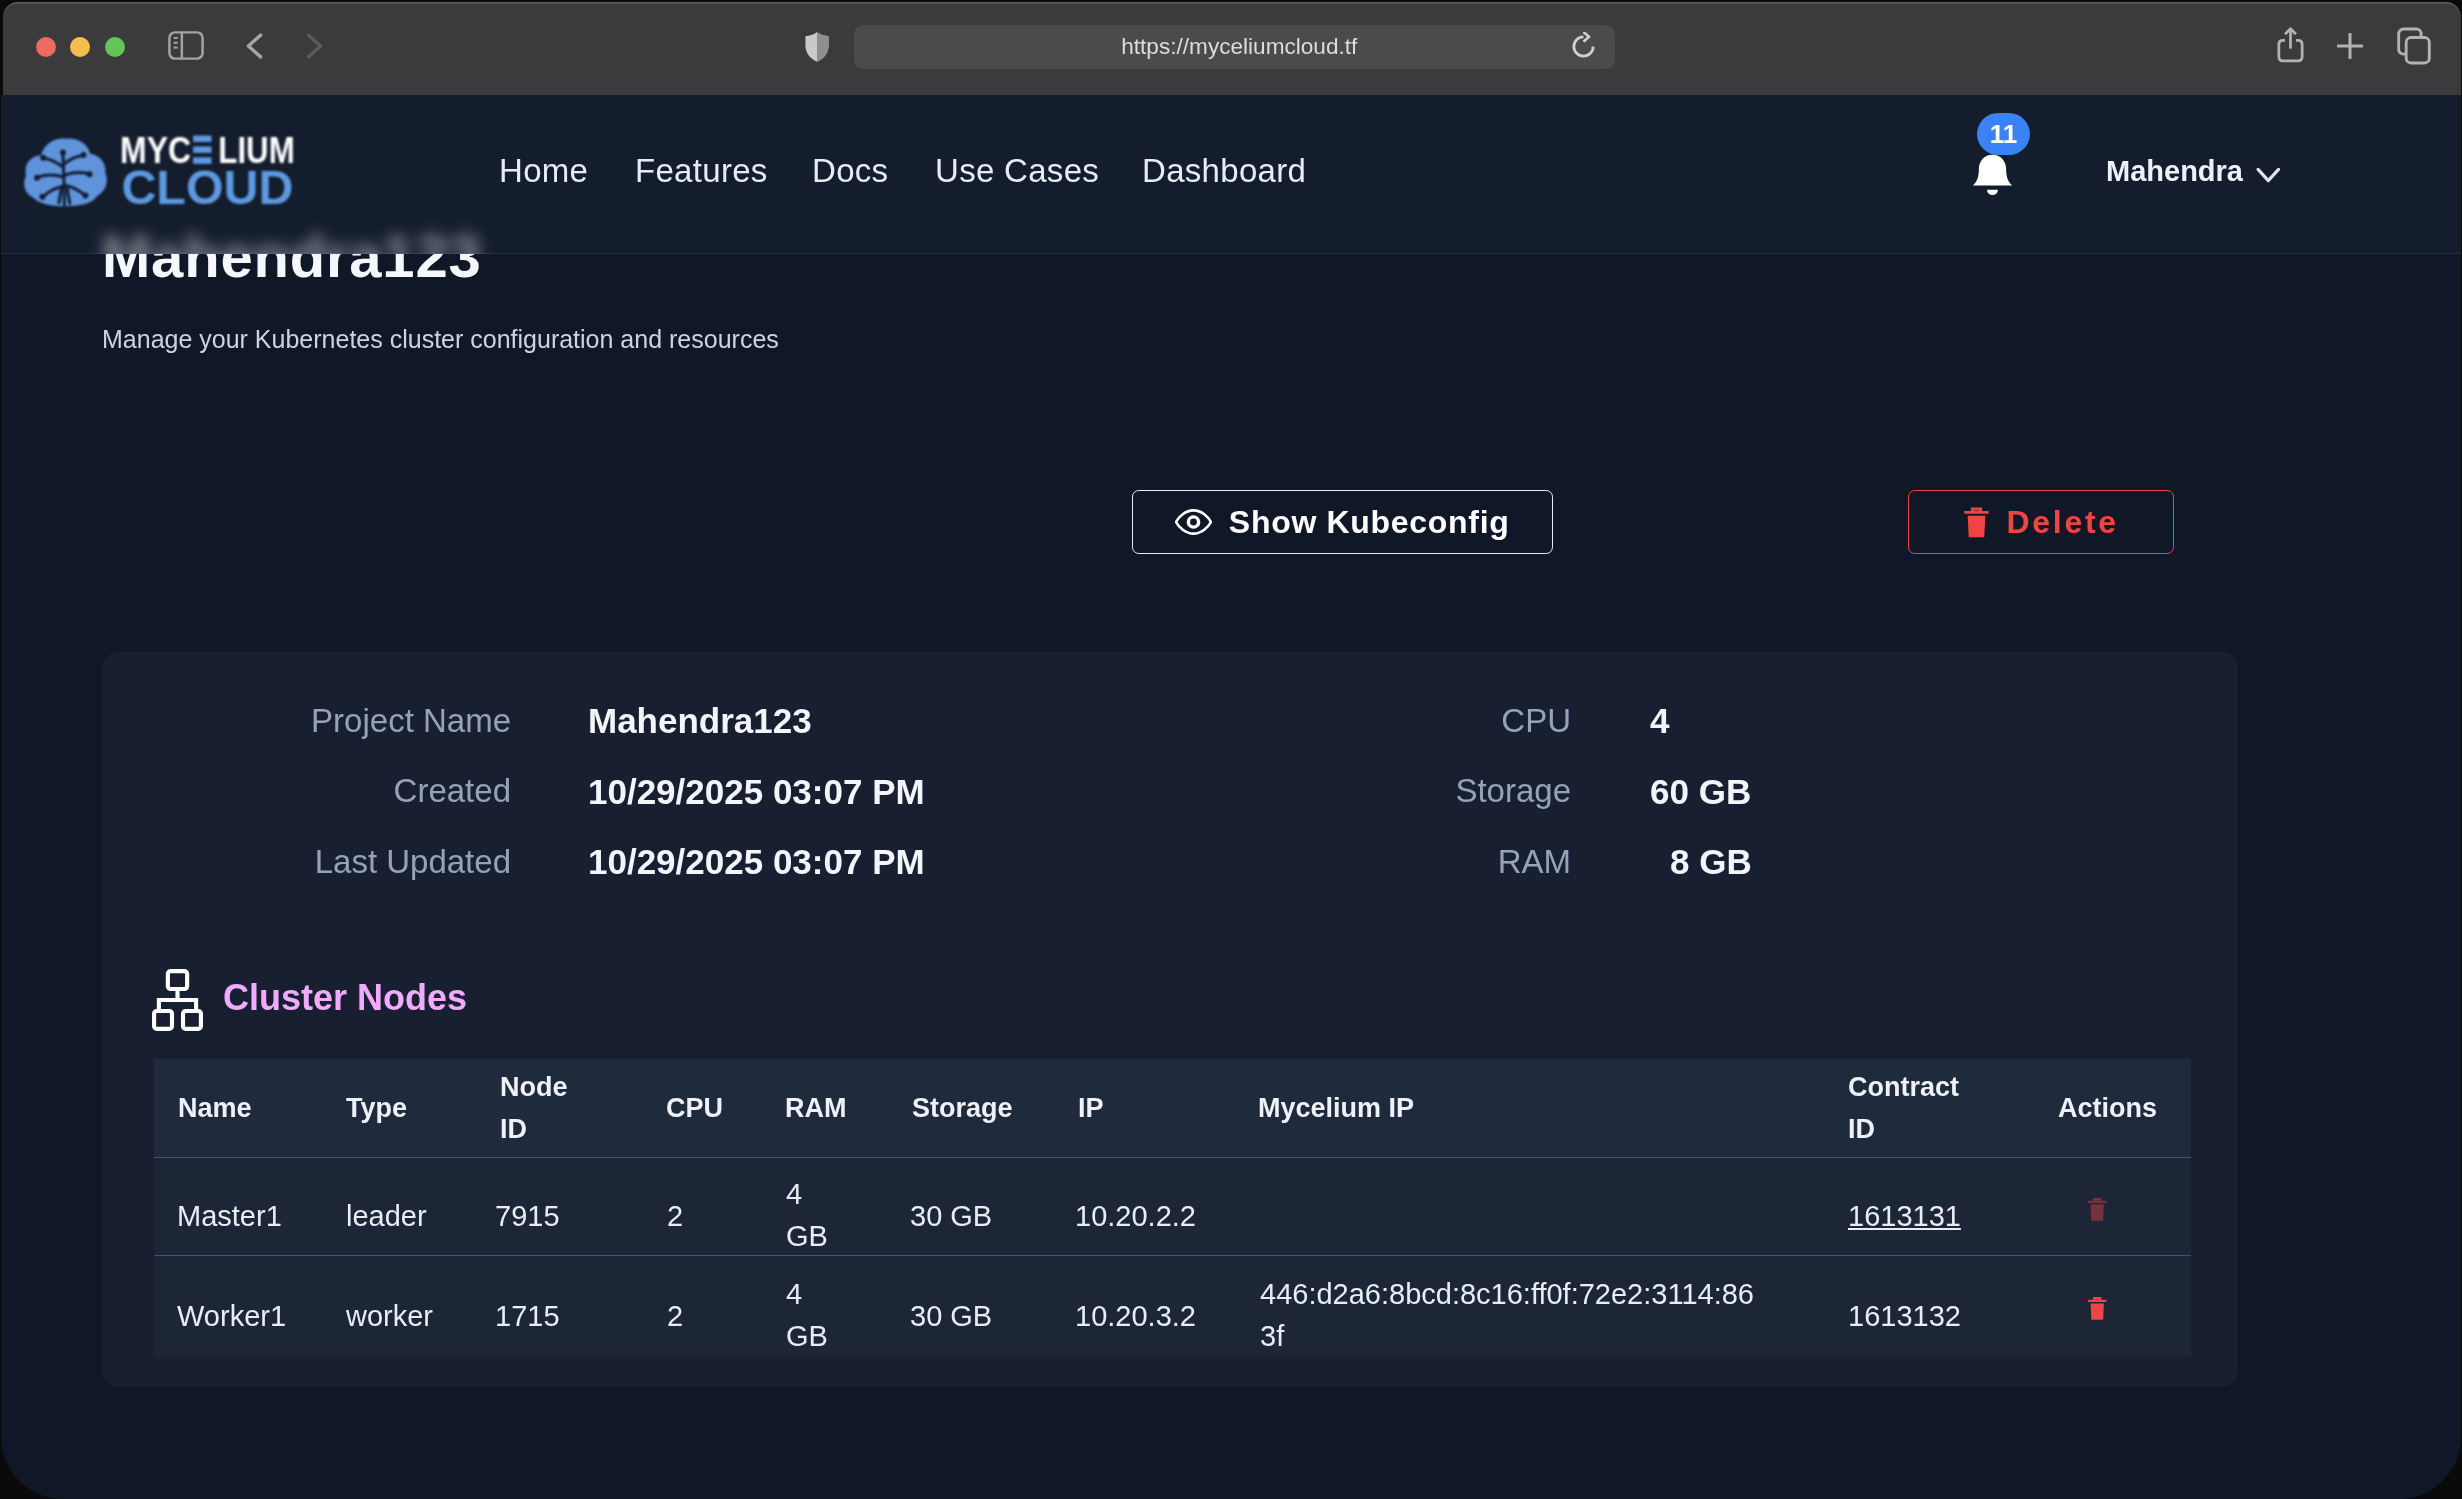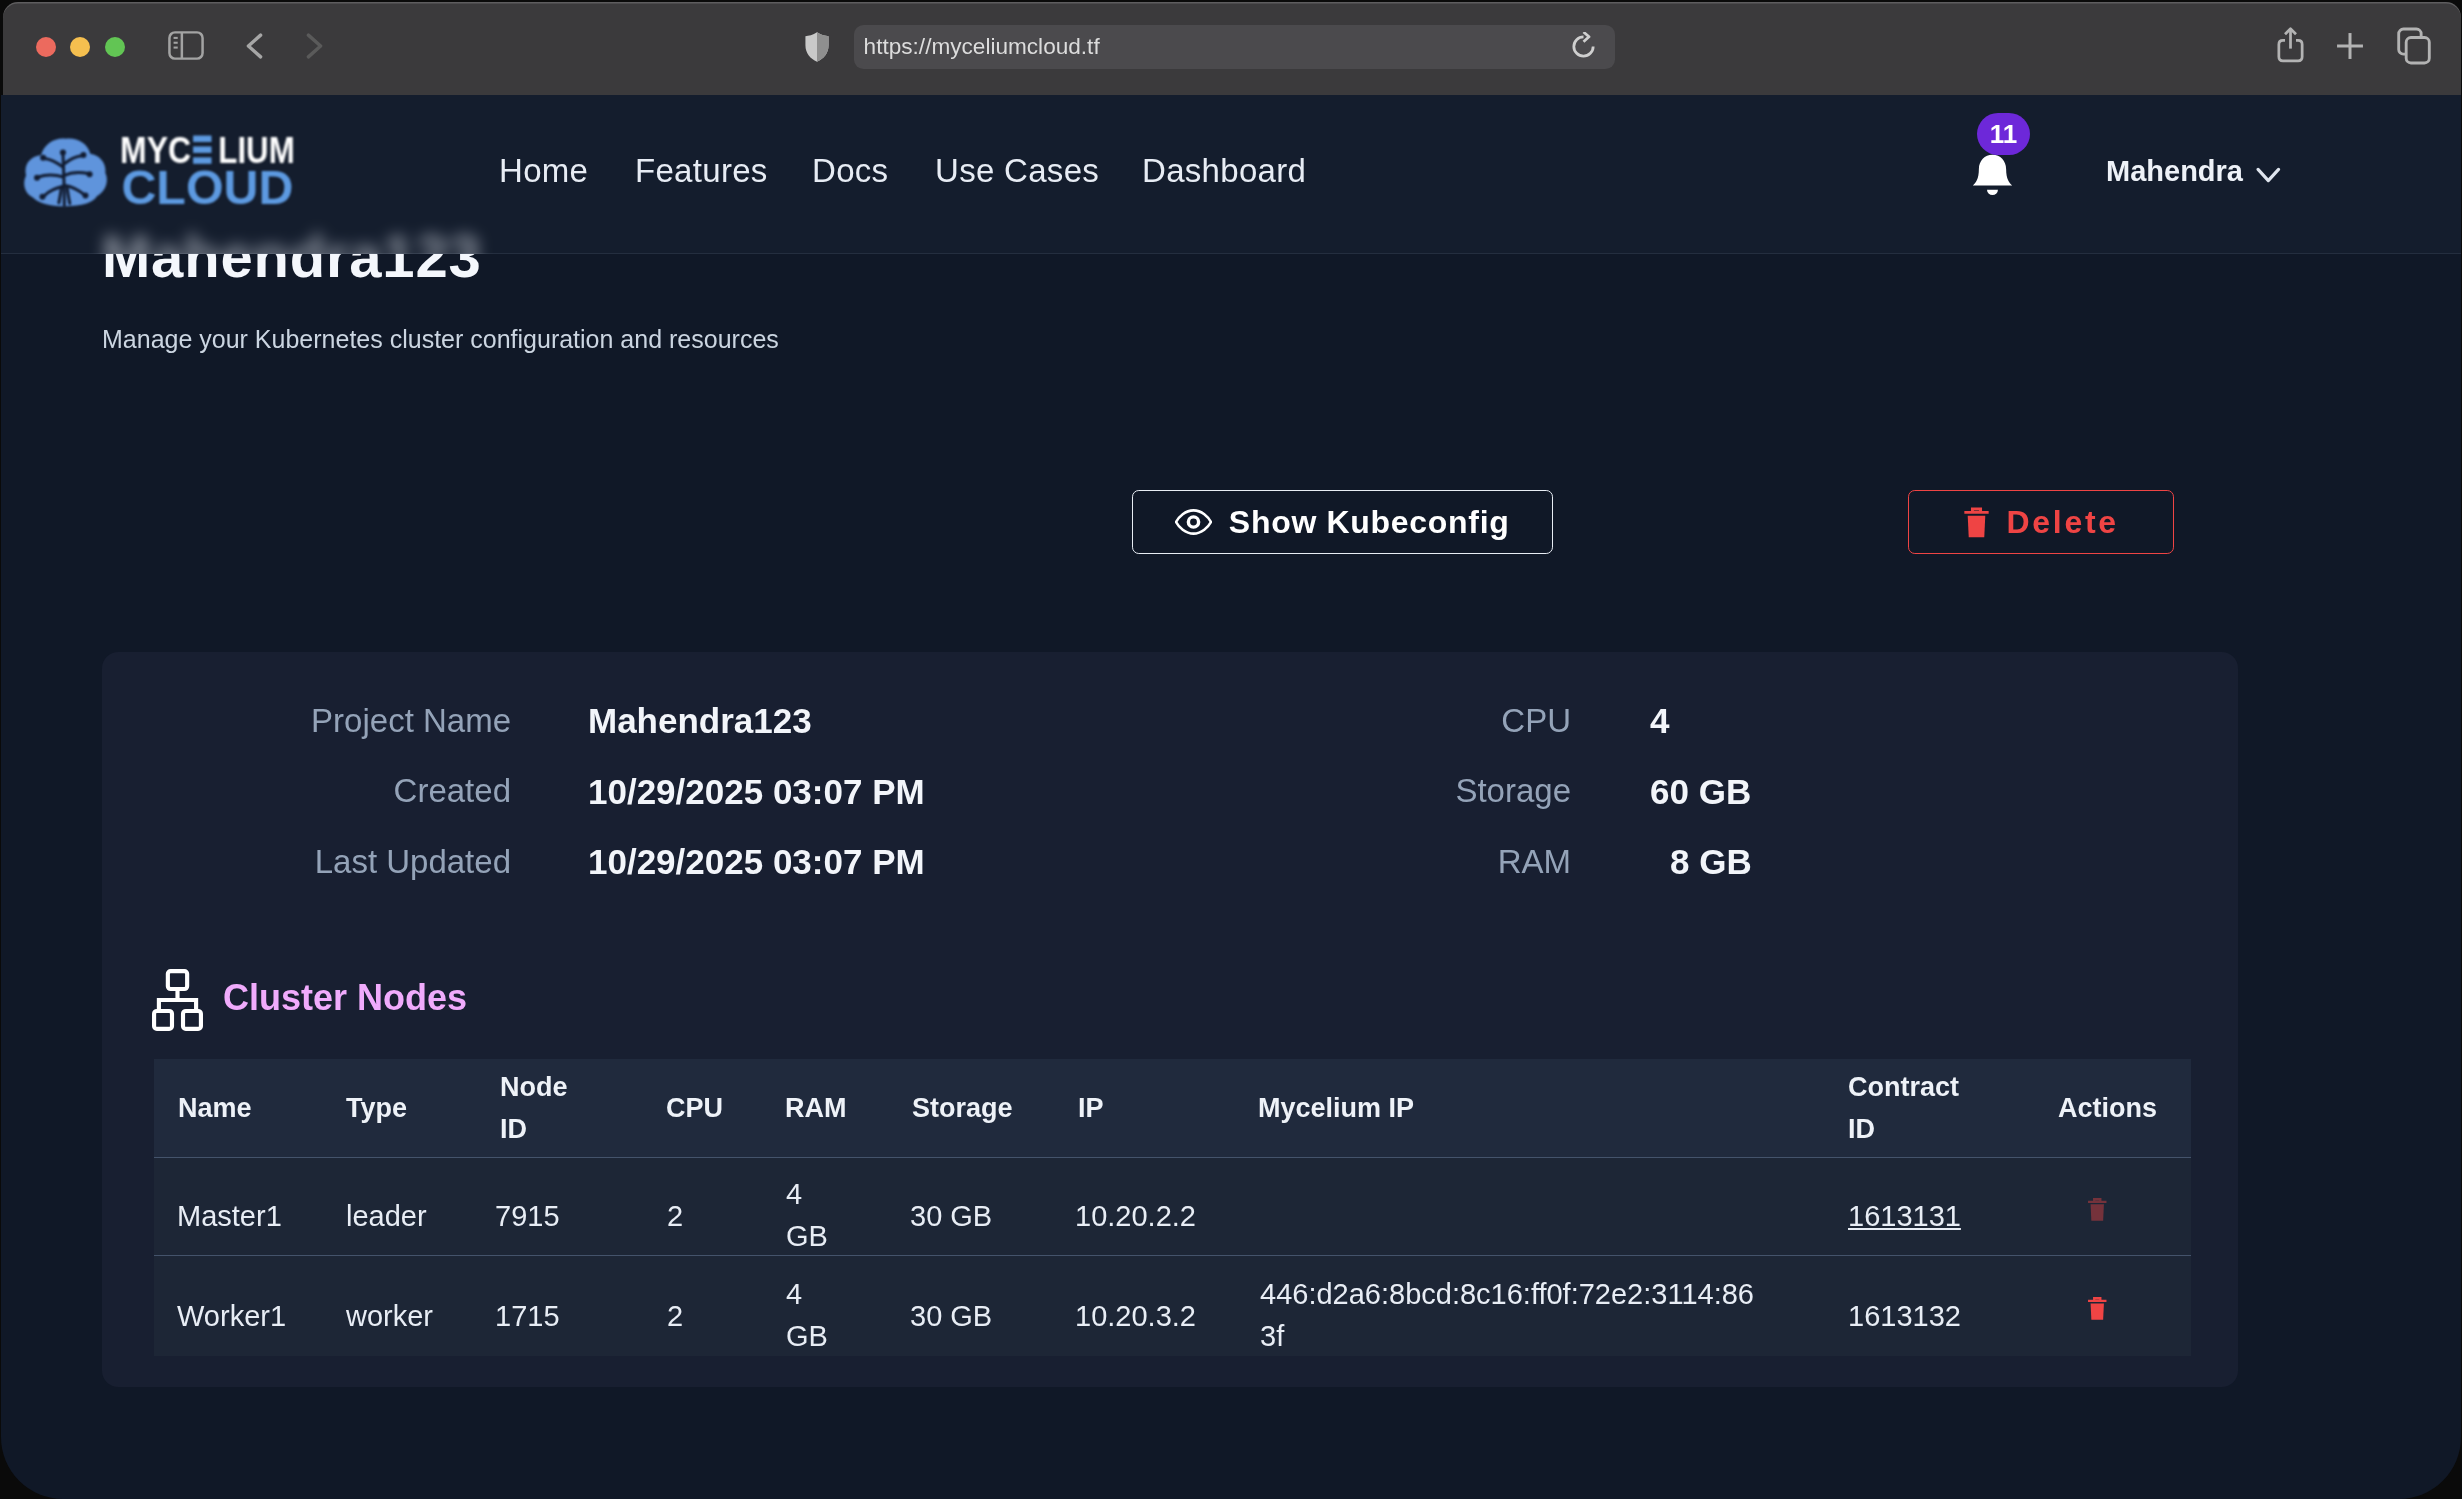--- a/index.html
+++ b/index.html
@@ -9,21 +9,21 @@
   .abs{position:absolute;}
   
   #titlebar{left:2.7px;top:2.1px;width:2458px;height:93px;background:#3b3a3c;
             border-radius:15px 15px 0 0;
             box-shadow:inset 0 1.4px 0 rgba(255,255,255,.18);}
   #appbg{left:1.4px;top:95px;width:2460px;height:1404px;background:#101827;
          border-radius:0 0 62px 62px;}
   .tl{top:37px;width:20px;height:20px;border-radius:50%;}
   #urlbar{left:854px;top:24.6px;width:761px;height:44px;border-radius:9.6px;
           background:#4b4a4d;color:#dcdcdc;font-size:22.6px;line-height:44px;
-          text-indent:9.6px;}
+          text-align:center;text-indent:9.6px;}
   
   #hdrblur{left:1.4px;top:95px;width:2460px;height:159px;
            background:rgba(24,33,52,.5);
            border-bottom:1.4px solid rgba(148,163,184,.13);}
   #h1clip{left:0;top:254px;width:957px;height:75px;overflow:hidden;}
   #h1{left:102px;top:-31px;font-size:58px;font-weight:700;color:#f4f7fc;position:absolute;letter-spacing:0.8px;}
   #ghostclip{left:0;top:95px;width:1025px;height:159px;overflow:hidden;}
   #h1ghost{left:102px;top:127px;font-size:58px;font-weight:700;color:#e8edf5;letter-spacing:0.8px;
            position:absolute;filter:blur(7.5px);opacity:.58;}
   .nav{top:152px;font-size:33px;font-weight:400;color:#e7ecf4;letter-spacing:0.3px;}
@@ -142,21 +142,21 @@
   <div class="abs nav" style="left:499px;">Home</div>
   <div class="abs nav" style="left:635px;">Features</div>
   <div class="abs nav" style="left:812px;">Docs</div>
   <div class="abs nav" style="left:935px;">Use Cases</div>
   <div class="abs nav" style="left:1142px;">Dashboard</div>
 
   <svg class="abs" style="left:1970px;top:154px;" width="45" height="44" viewBox="0 0 66 64">
     <path d="M33 1 C21.5 1 13 10 13 22 C13 36 8.5 42 4 46 L62 46 C57.5 42 53 36 53 22 C53 10 44.5 1 33 1 Z" fill="#fff"></path>
     <path d="M25 52 A8 8 0 0 0 41 52 Z" fill="#fff"></path>
   </svg>
-  <div class="abs" style="left:1977px;top:113px;width:53px;height:42px;border-radius:22px;background:#6d28d9;color:#fff;font-size:26px;font-weight:700;text-align:center;line-height:42px;">11</div>
+  <div class="abs" style="left:1977px;top:113px;width:53px;height:42px;border-radius:22px;background:#3b82f6;color:#fff;font-size:26px;font-weight:700;text-align:center;line-height:42px;">11</div>
   <div class="abs" style="left:2106px;top:155px;font-size:29px;font-weight:700;color:#eef2f8;">Mahendra</div>
   <svg class="abs" style="left:2256px;top:167px;" width="24.6" height="16.4" viewBox="0 0 36 24">
     <polyline points="3,3.5 18,20 33,3.5" fill="none" stroke="#dfe5ee" stroke-width="4.6" stroke-linecap="round" stroke-linejoin="round"></polyline>
   </svg>
 
   <div class="abs btn" style="left:1132px;width:421px;">
     <svg width="37" height="26" viewBox="0 0 54 38">
       <path d="M27 2 C15 2 5.5 11.5 1.5 19 C5.5 26.5 15 36 27 36 C39 36 48.5 26.5 52.5 19 C48.5 11.5 39 2 27 2 Z" fill="none" stroke="#fff" stroke-width="3.8"></path>
       <circle cx="27" cy="19" r="7.5" fill="none" stroke="#fff" stroke-width="5"></circle>
     </svg>

